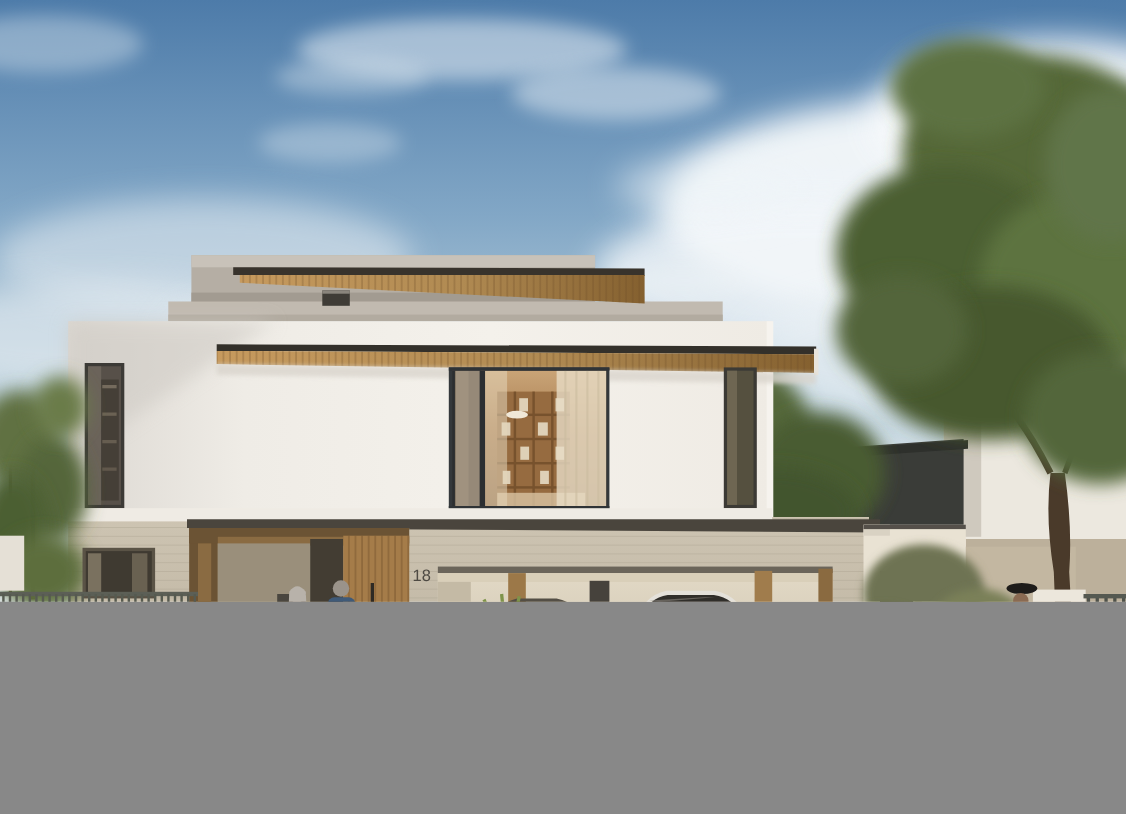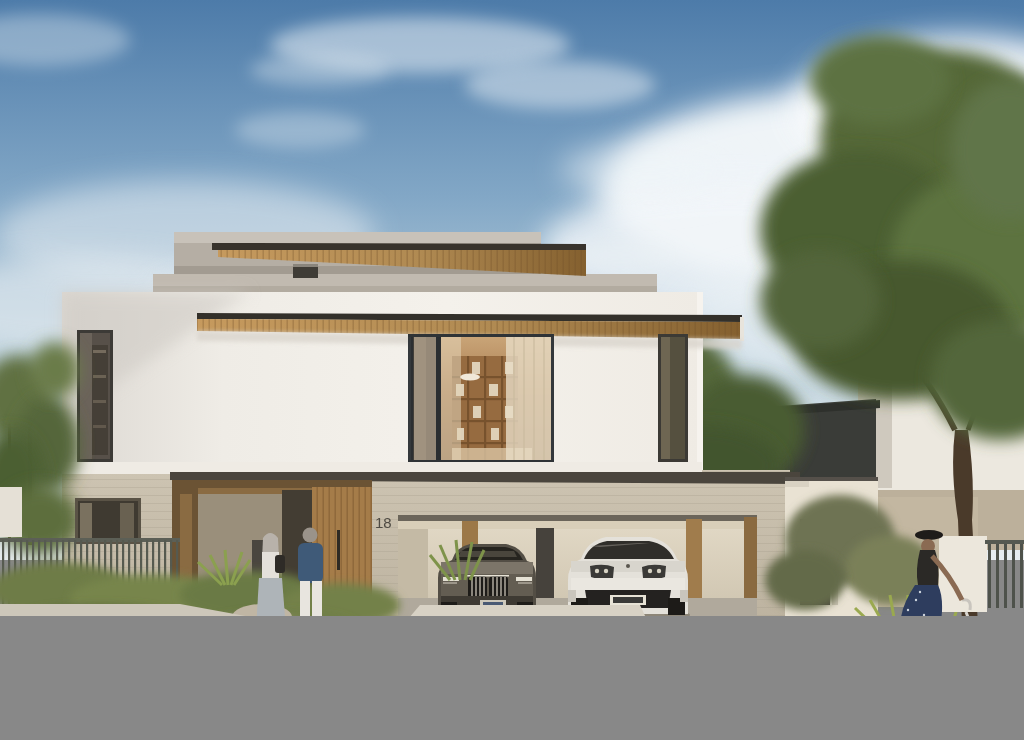--- a/index.html
+++ b/index.html
@@ -1,16 +1,16 @@
 <!DOCTYPE html>
 <html><head>
 <meta charset="utf-8">
 <style>
   html,body{margin:0;padding:0;background:#888;}
-  #scene{width:1024px;height:616px;position:relative;overflow:hidden;font-family:"Liberation Sans",sans-serif;}
+  #scene{width:1024px;height:547px;position:relative;overflow:hidden;font-family:"Liberation Sans",sans-serif;}
 </style>
 </head>
 <body>
 <div id="scene">
 <svg width="1024" height="740" viewBox="0 0 1024 740" xmlns="http://www.w3.org/2000/svg">
 <defs>
   <linearGradient id="skyG" x1="0" y1="0" x2="0" y2="1">
     <stop offset="0" stop-color="#4d7ba9"></stop>
     <stop offset="0.35" stop-color="#82a7c6"></stop>
     <stop offset="0.62" stop-color="#b8cedb"></stop>

